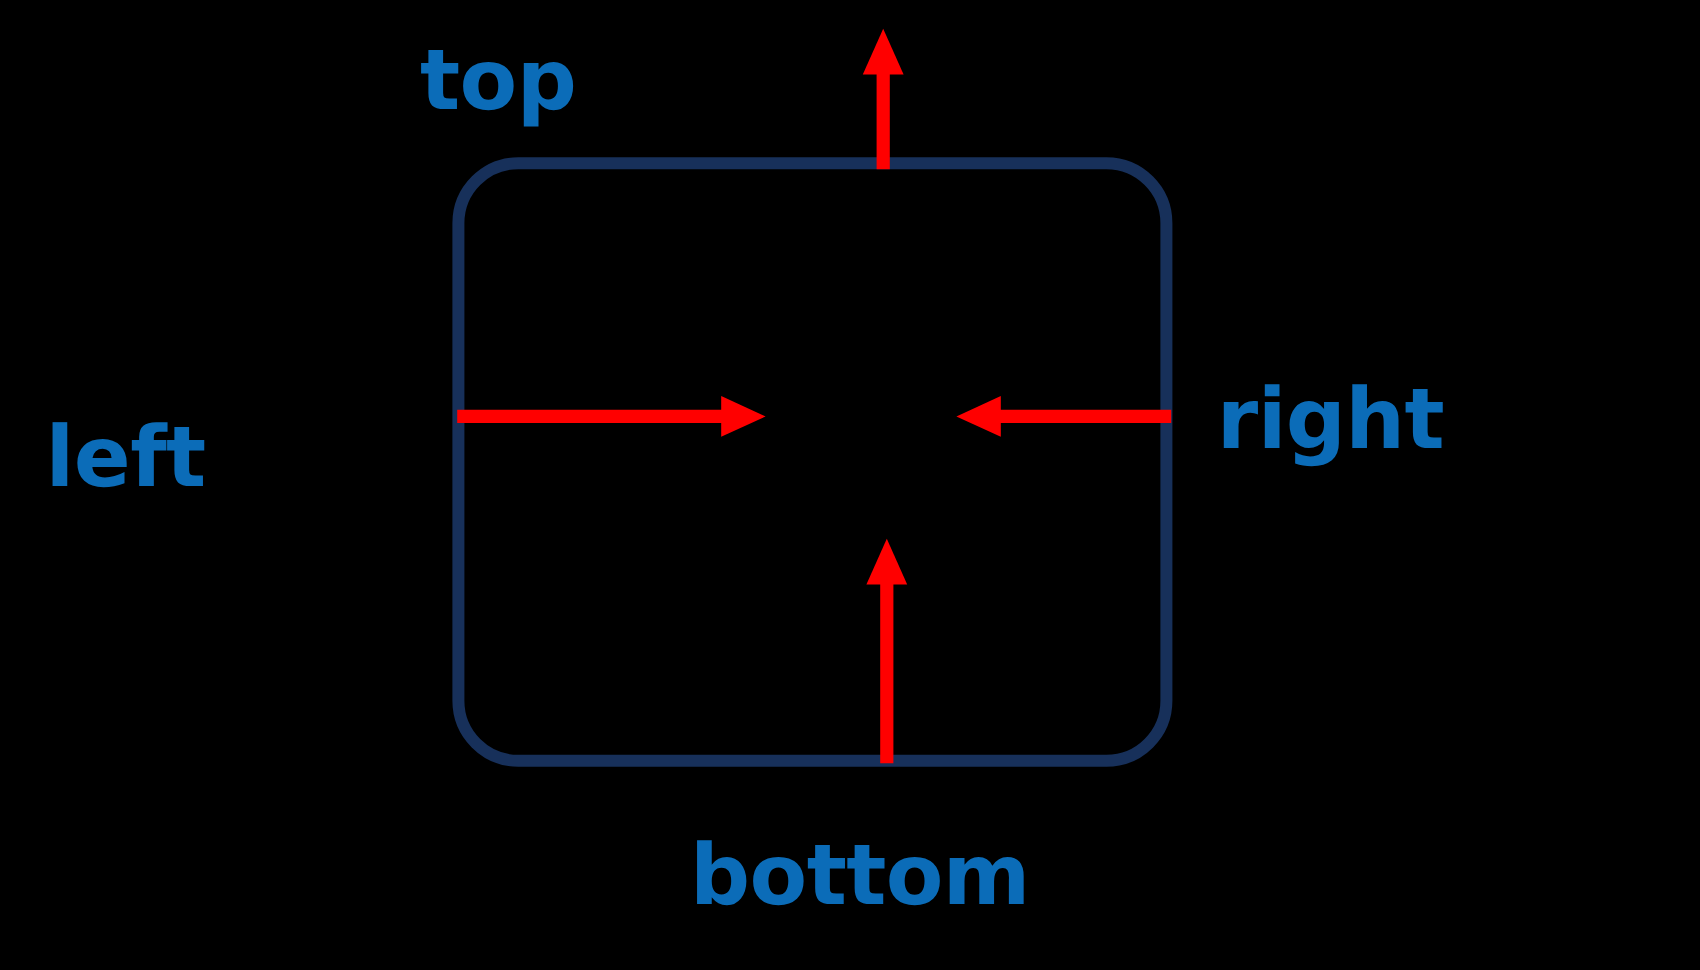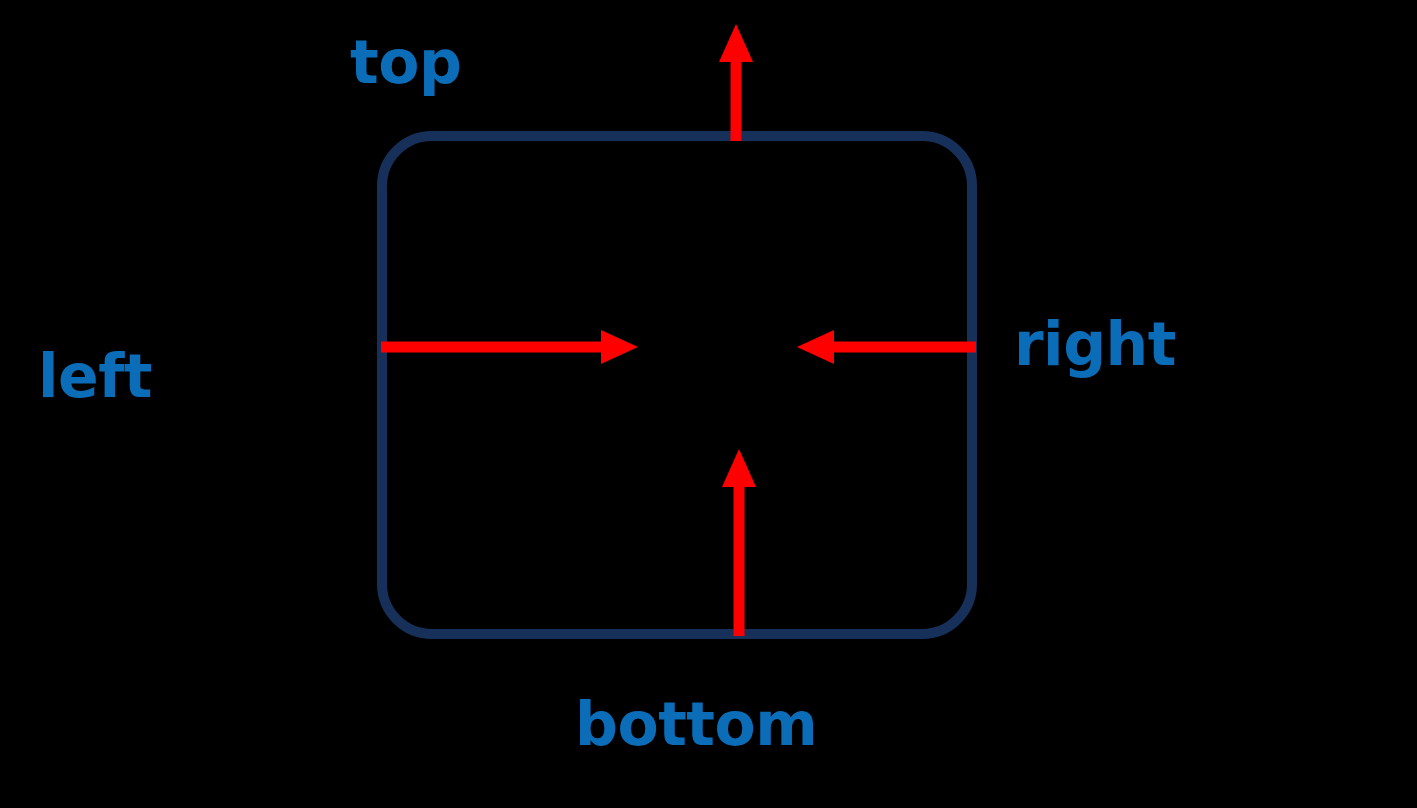--- a/index.html
+++ b/index.html
@@ -17,21 +17,21 @@
     position: relative;
     width: 1417px;
     height: 808px;
     background: #000000;
   }
   .label {
     position: absolute;
     color: #0b6cb8;
     font-family: "DejaVu Sans", sans-serif;
     font-weight: bold;
-    font-size: 60px;
+    font-size: 70px;
     line-height: 1;
     white-space: nowrap;
     letter-spacing: -0.5px;
   }
   #label-top   { left: 350px; top: 32px; }
   #label-left  { left: 38px;  top: 346px; }
   #label-right { left: 1014px; top: 314px; }
   #label-bottom{ left: 575px; top: 694px; }
 
   #box-svg, #arrows-svg {

